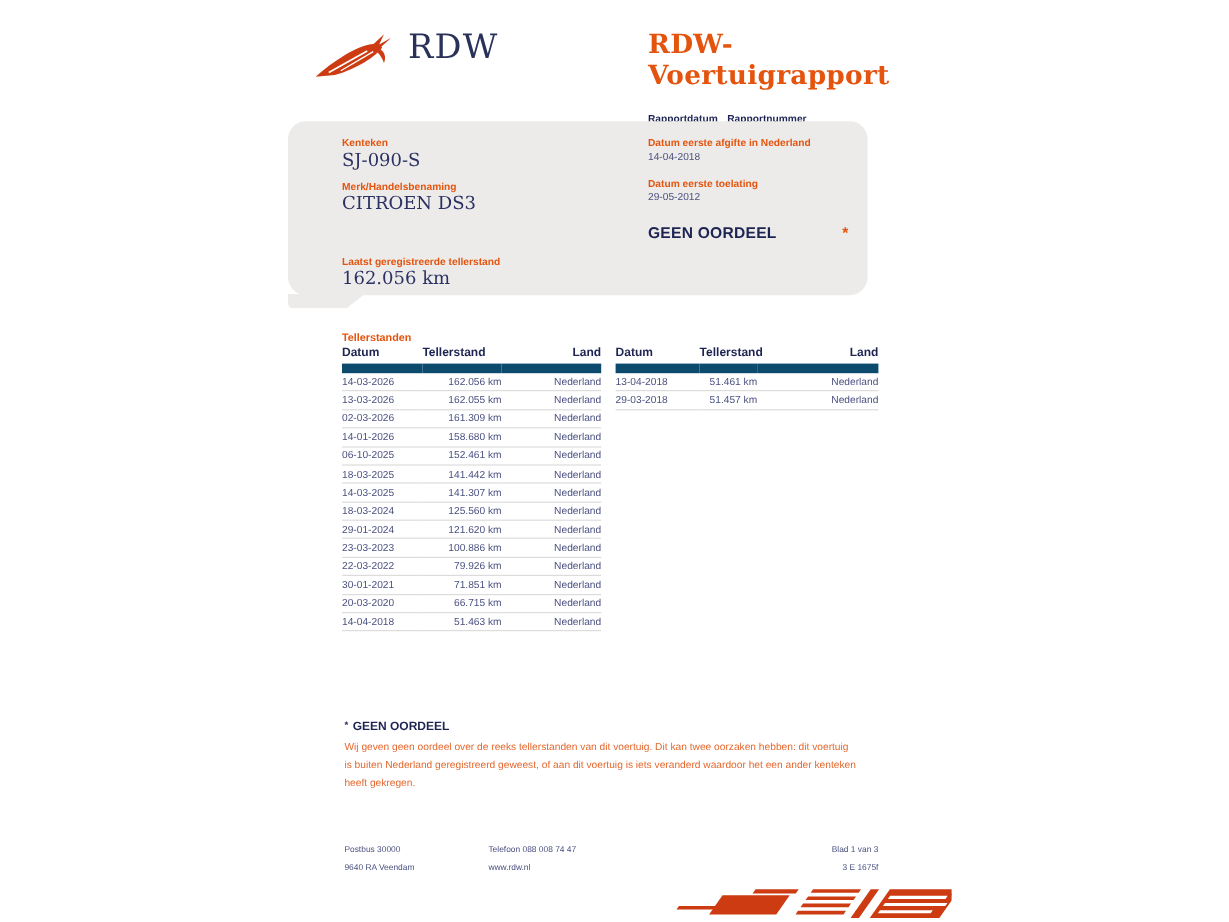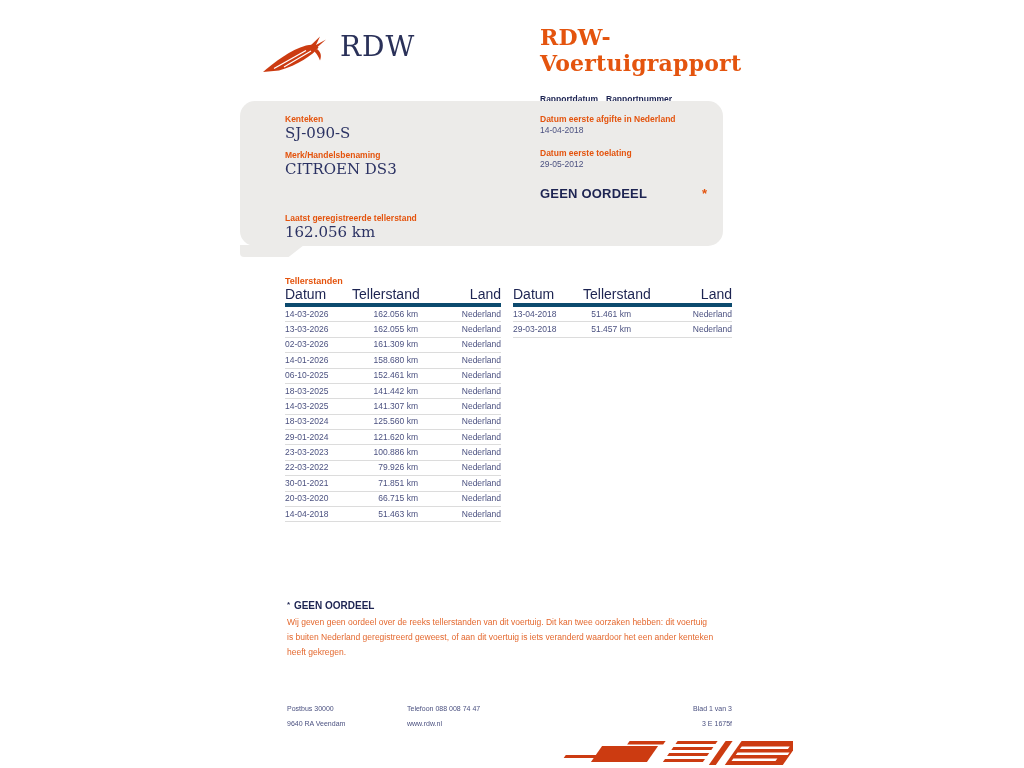--- a/index.html
+++ b/index.html
@@ -3,21 +3,21 @@
 <meta charset="utf-8">
 <style>
   * { margin:0; padding:0; box-sizing:border-box; }
   html,body { background:#ffffff; }
   .page {
     position:relative; width:1024px; height:768px; background:#ffffff;
     overflow:hidden; font-family:"Liberation Sans", sans-serif; color:#1d2452;
   }
 
   
-  .logo-area { position:absolute; left:260px; top:32px; display:flex; align-items:flex-start; }
+  .logo-area { position:absolute; left:260px; top:24px; display:flex; align-items:flex-start; }
   .logo-bird { width:72px; height:44px; }
   .logo-wordmark {
     font-family:"DejaVu Serif", serif; font-size:28px; color:#2a3159;
     letter-spacing:1px; margin-left:8px; margin-top:-2px;
   }
   .title-block { position:absolute; left:540px; top:24px; width:260px; }
   .doc-title {
     font-family:"DejaVu Serif", serif; font-weight:bold; font-size:22px;
     color:#e4540e; letter-spacing:0.2px;
   }
@@ -58,22 +58,22 @@
 
   
   .section-title {
     position:absolute; left:285px; top:276px;
     font-size:9px; font-weight:bold; color:#e4540e;
   }
   .ts-table { position:absolute; top:288px; border-collapse:collapse; table-layout:fixed; }
   .ts-table.left  { left:285px; width:216px; }
   .ts-table.right { left:513px; width:219px; }
   .ts-table th {
-    font-size:14px; font-weight:normal; color:#1d2452; text-align:left;
-    line-height:9px; padding:2px 0 4px 0; border-bottom:4px solid #0c4a6e;
+    font-size:10px; font-weight:bold; color:#1d2452; text-align:left;
+    line-height:9px; padding:2px 0 4px 0; border-bottom:8px solid #0c4a6e;
   }
   .ts-table th.land { text-align:right; }
   .ts-table td {
     font-size:8.5px; color:#4b5180; line-height:9px;
     padding:2.7px 0; border-bottom:1px solid #dcdcdc;
   }
   .ts-table td.tellerstand { text-align:right; }
   .ts-table td.land { text-align:right; }
   .ts-table.left  col.c1 { width:67px; } .ts-table.left  col.c2 { width:66px; }
   .ts-table.right col.c1 { width:70px; } .ts-table.right col.c2 { width:48px; }

